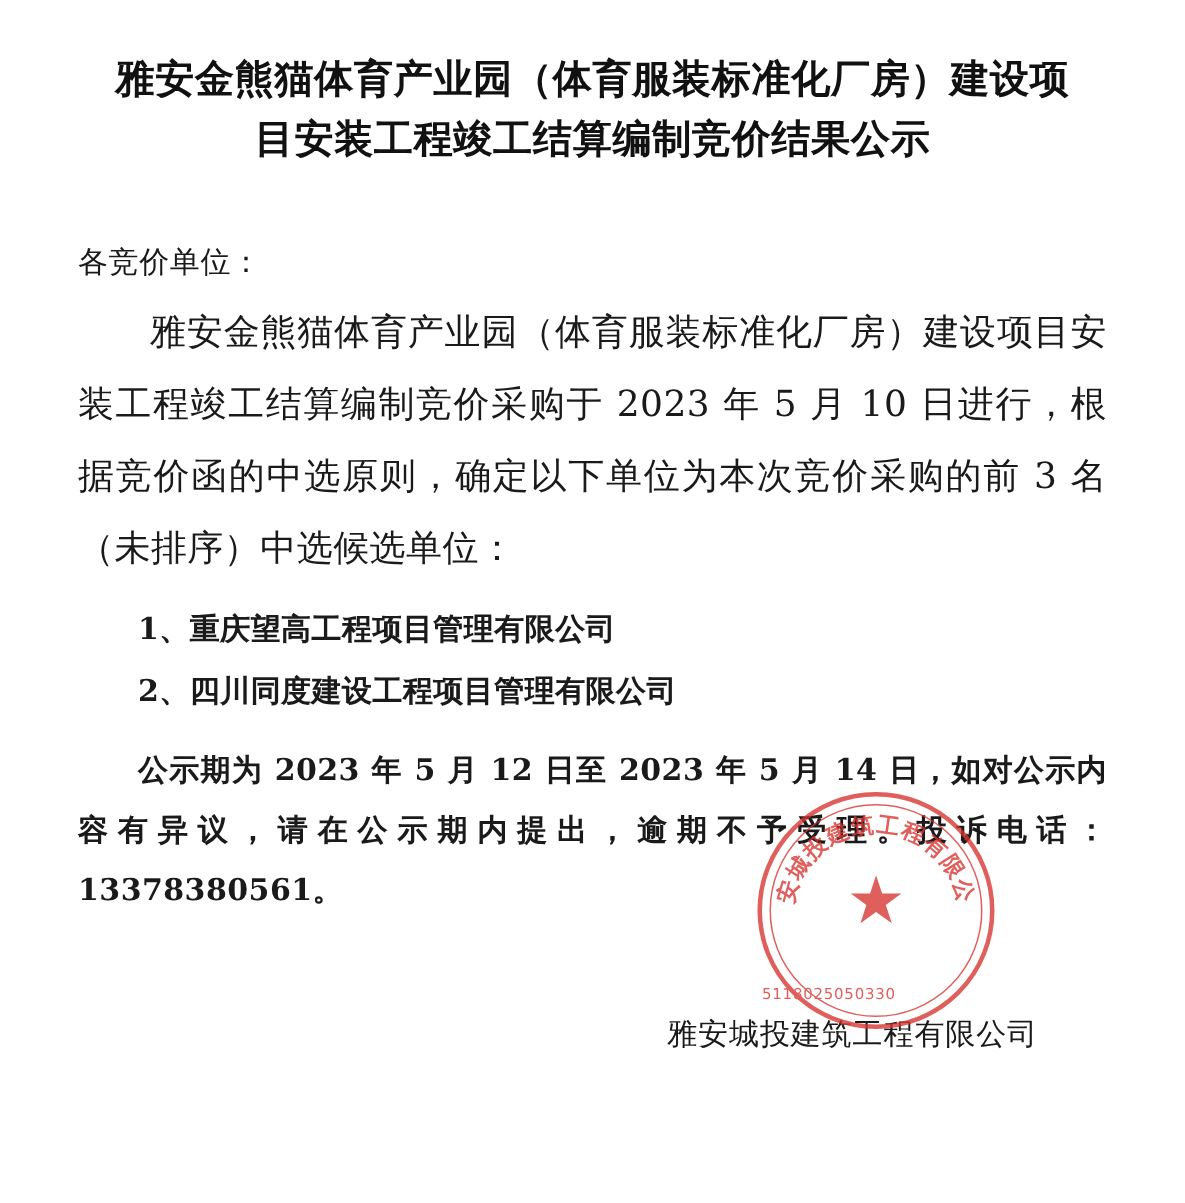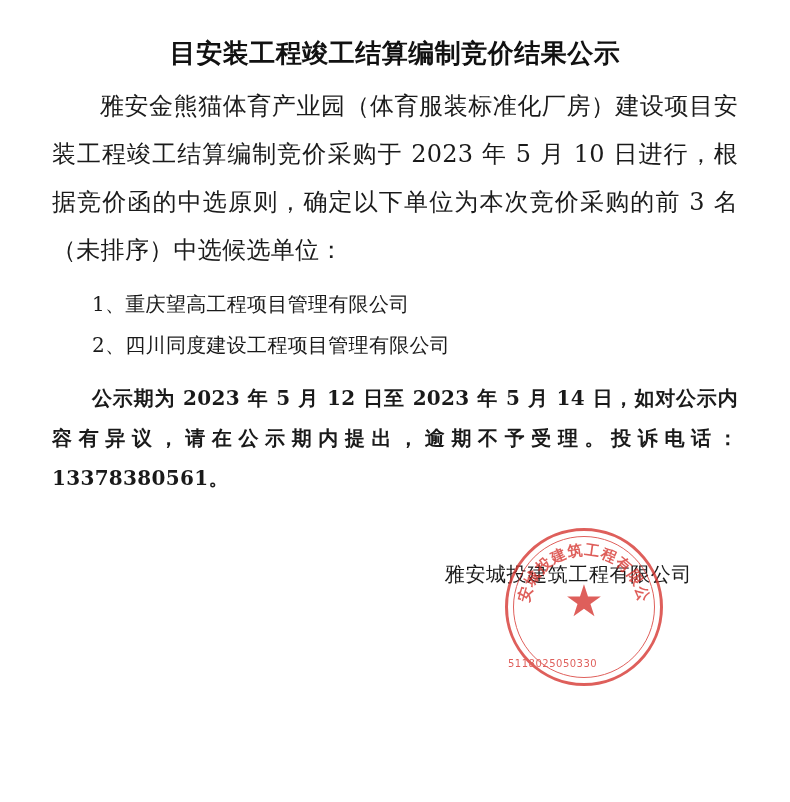--- a/index.html
+++ b/index.html
@@ -46,20 +46,21 @@
     text-align: justify;
     text-justify: inter-ideograph;
     text-indent: 2em;
     letter-spacing: 0.3px;
     margin: 8px 0 0 0;
   }
   .list {
     margin: 10px 0 0 0;
     padding: 0;
     list-style: none;
+    font-weight: bold;
   }
   .list li {
     font-size: 20px;
     line-height: 2.05;
     text-indent: 2em;
     letter-spacing: 0.3px;
   }
   .para-notice {
     font-size: 20px;
     line-height: 2.0;
@@ -143,23 +144,25 @@
     letter-spacing: 0.5px;
     margin-top: 31px;
   }
 </style>
 </head>
 <body>
 
 <div class="page">
 
   <h1 class="doc-title">
+    <span>雅安金熊猫体育产业园（体育服装标准化厂房）建设项</span>
     <span class="line2">目安装工程竣工结算编制竞价结果公示</span>
   </h1>
 
+  <div class="salutation">各竞价单位：</div>
 
   <p class="para">雅安金熊猫体育产业园（体育服装标准化厂房）建设项目安装工程竣工结算编制竞价采购于 2023 年 5 月 10 日进行，根据竞价函的中选原则，确定以下单位为本次竞价采购的前 3 名（未排序）中选候选单位：</p>
 
   <ul class="list">
     <li>1、重庆望高工程项目管理有限公司</li>
     <li>2、四川同度建设工程项目管理有限公司</li>
   </ul>
 
   <p class="para-notice">公示期为 2023 年 5 月 12 日至 2023 年 5 月 14 日，如对公示内容有异议，请在公示期内提出，逾期不予受理。投诉电话：13378380561。</p>
 

